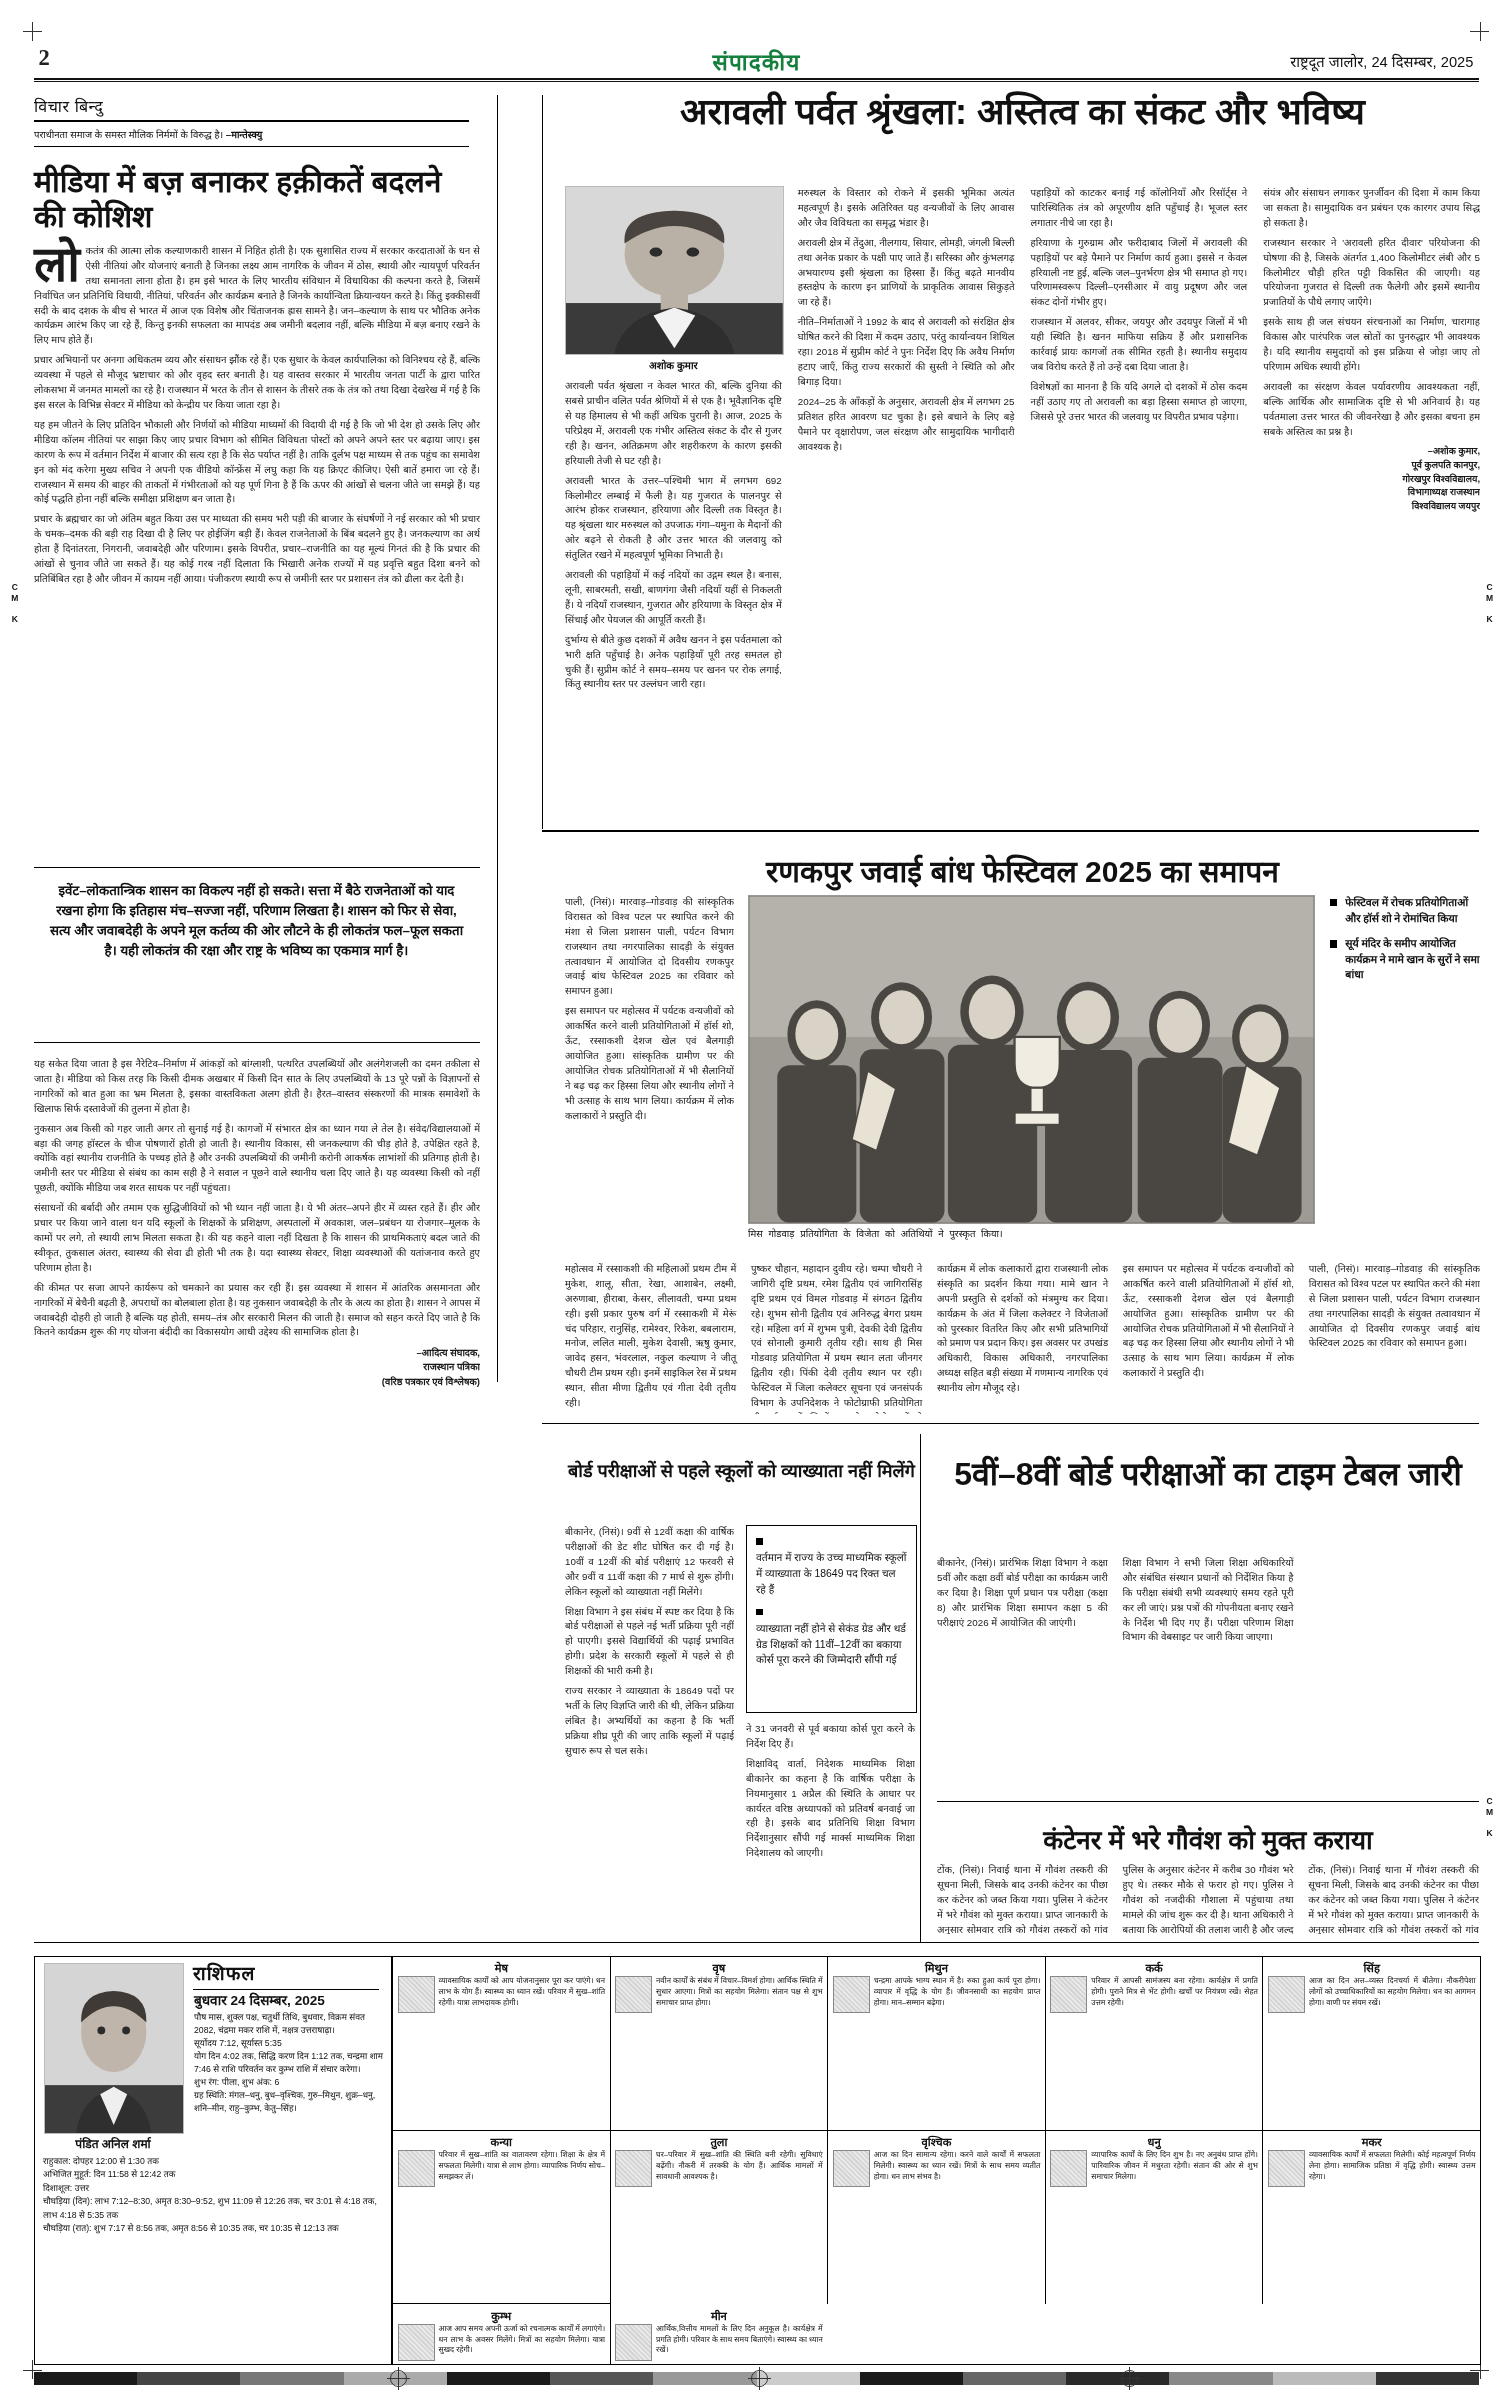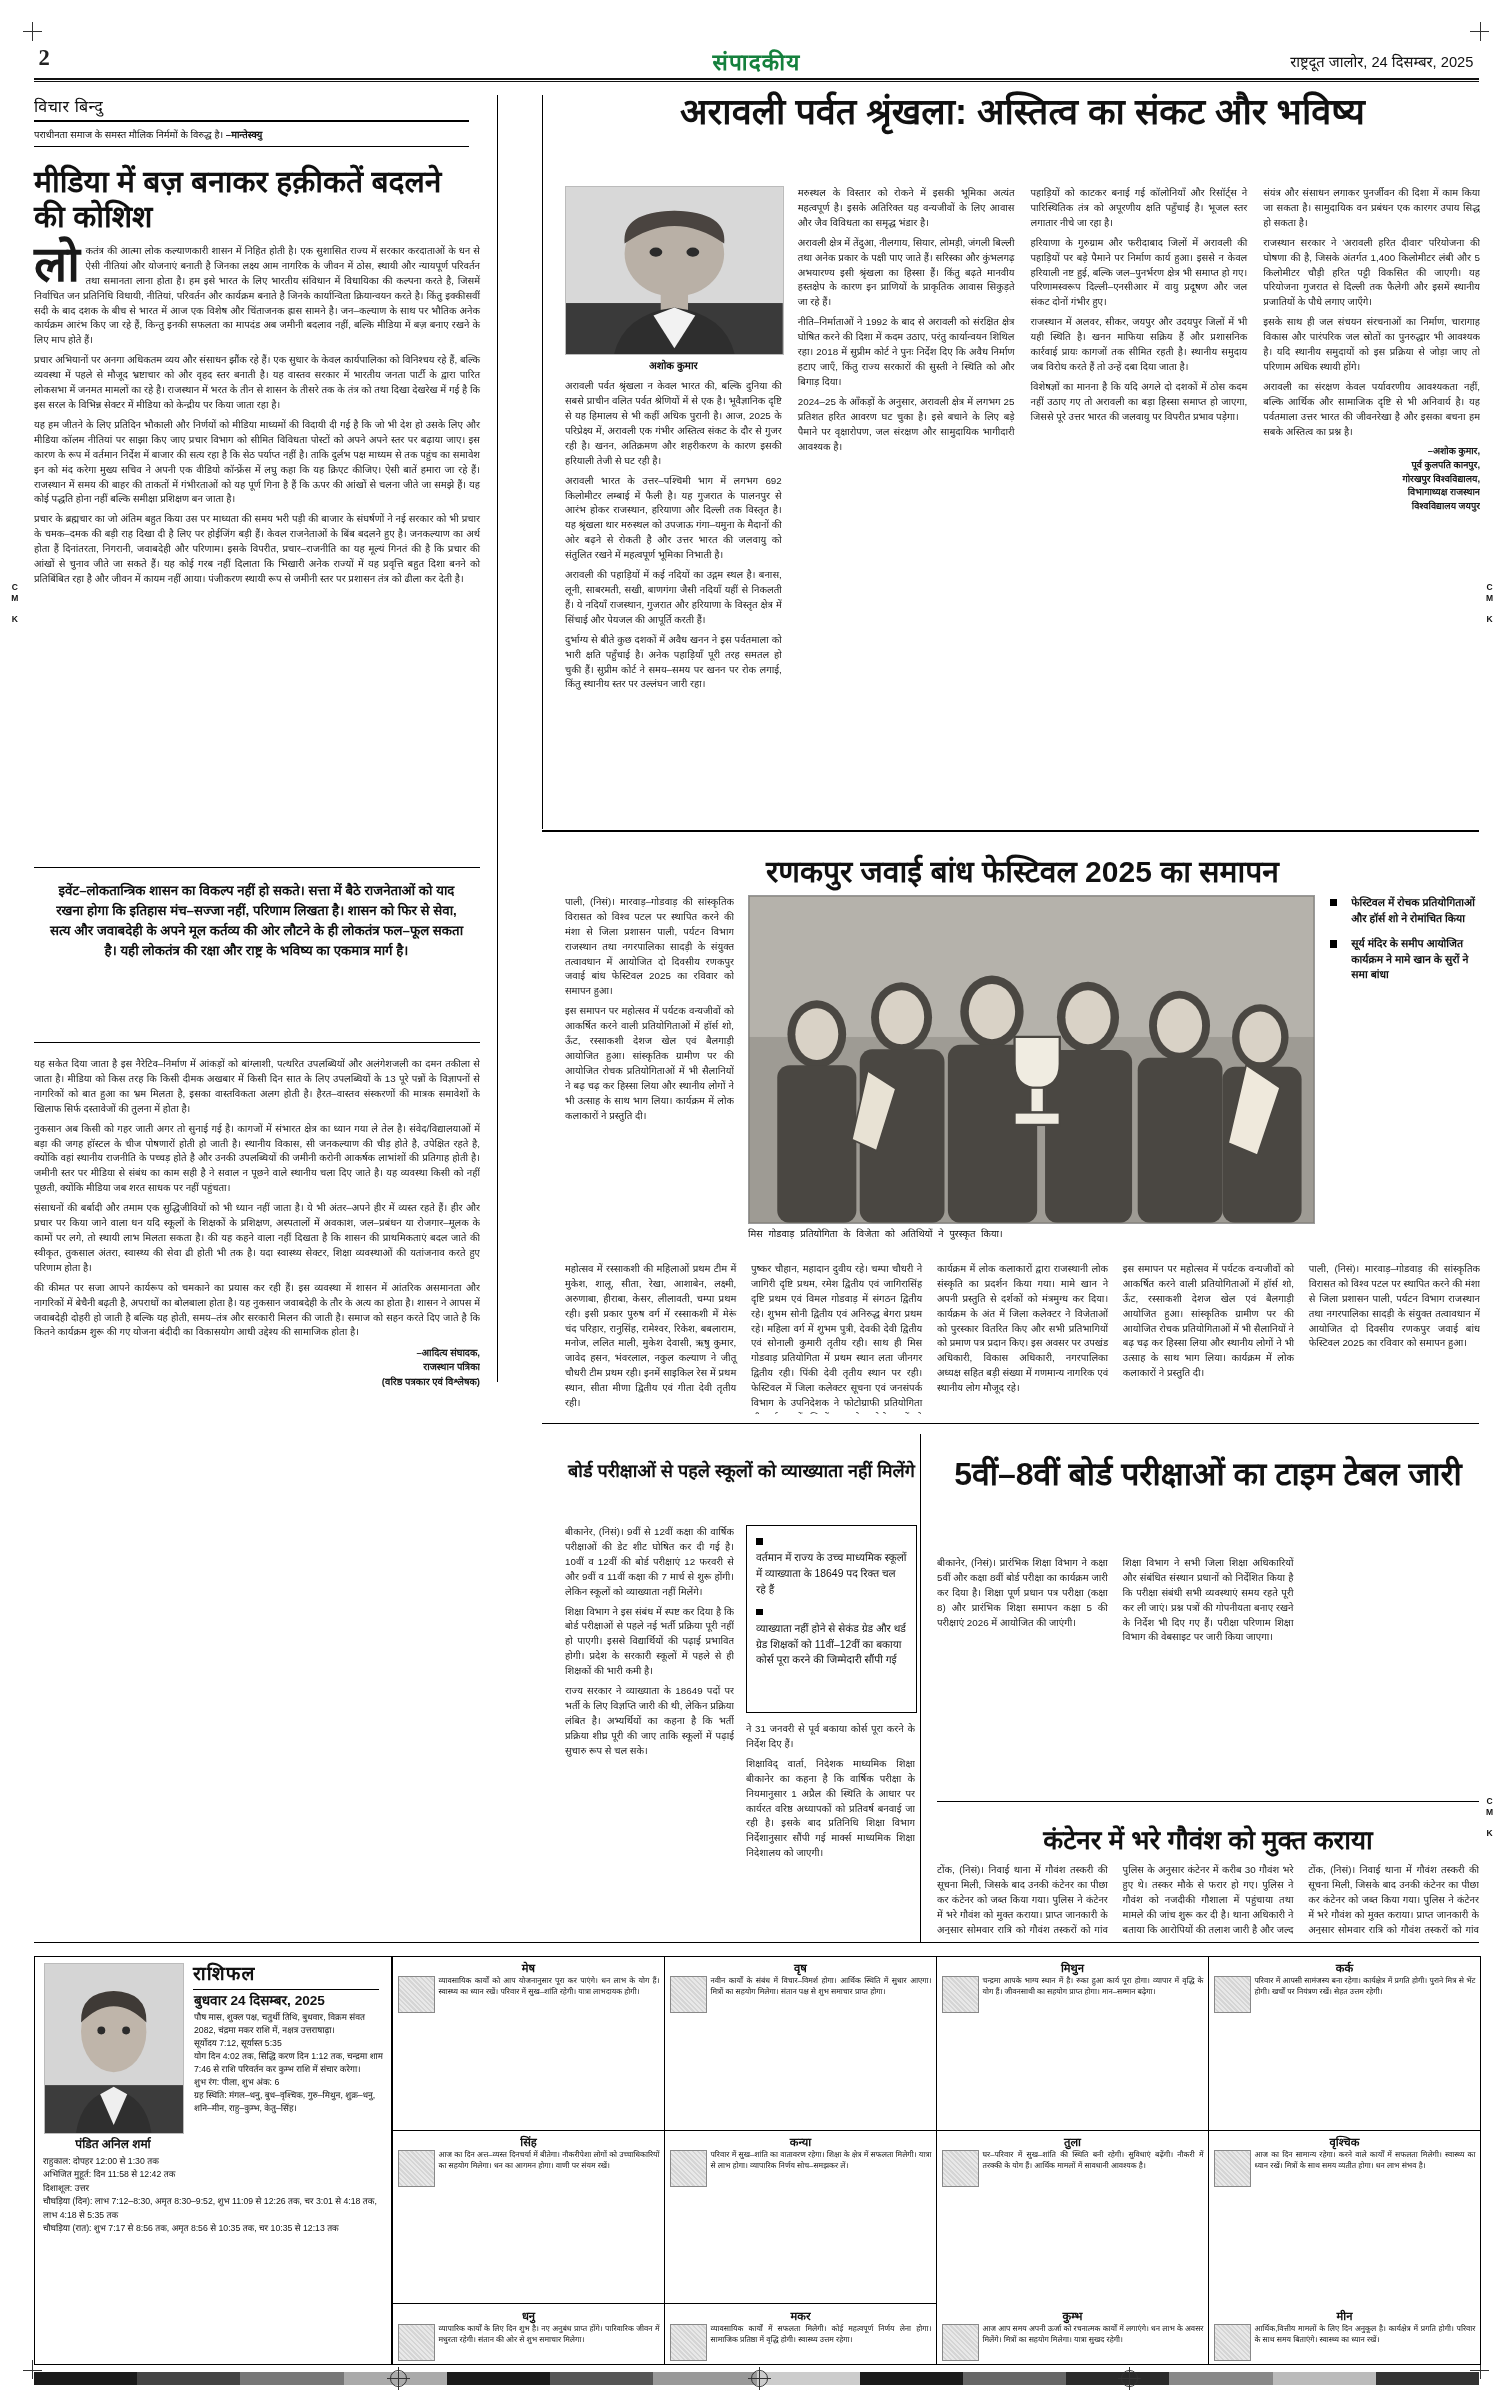--- a/index.html
+++ b/index.html
@@ -61,21 +61,21 @@
   .arawali-cols{position:absolute;left:565px;top:186px;width:915px;}
 
   .arawali-sign{font-size:9.3px;text-align:right;font-weight:bold;line-height:1.5;margin-top:4.5px;}
 
   
   .fest-head{position:absolute;left:565px;top:850px;width:915px;text-align:center;font-size:30px;font-weight:bold;}
   .fest-photo{position:absolute;left:748px;top:895px;width:565px;height:327px;background:#ddd;border:0.6px solid #999;overflow:hidden;}
   .fest-caption{position:absolute;left:748px;top:1228px;width:565px;font-size:9.6px;line-height:1.4;font-family:Liberation Mono, monospace;}
 
   .bullets{position:absolute;left:1330px;top:895px;width:150px;font-size:10.7px;line-height:1.45;font-weight:bold;}
-  .bullet{display:flex;gap:14px;margin-bottom:10.2px;}
+  .bullet{display:flex;gap:8px;margin-bottom:10.2px;font-family:Liberation Serif, serif;}
   .bullet .sq{width:7.3px;height:7.3px;background:#000;flex:0 0 7.3px;margin-top:4px;}
 
   
   .board-head{position:absolute;left:565px;top:1460px;width:353px;text-align:center;font-size:18px;line-height:1.3;font-weight:bold;}
   .time-head{position:absolute;left:937px;top:1454px;width:542px;text-align:center;font-size:32px;line-height:1.25;font-weight:bold;}
 
   .kbox{position:absolute;border:1.1px solid #000;}
   .kbox .kb-inner{padding:8px 9px;font-size:10.4px;line-height:1.5;}
   .kb-item{display:flex;gap:5.6px;margin-bottom:7.3px;flex-direction:column;}
   .kb-item .sq{width:6.8px;height:6.8px;background:#000;flex:0 0 6.8px;margin-top:4px;}
@@ -87,21 +87,21 @@
   .rashi-left{position:absolute;left:0;top:0;width:356px;height:100%;border-right:1.1px solid #000;}
   .rashi-title-wrap{position:absolute;left:158px;top:3.4px;width:192px;}
   .rashi-title{font-size:19px;font-weight:bold;letter-spacing:1.1px;}
   .rashi-rule{height:1.7px;background:#000;margin-top:2.3px;width:186px;}
   .pandit-photo{position:absolute;left:9px;top:5.6px;width:138px;height:169px;background:linear-gradient(160deg,#e9e9e9,#c9c9c9);border:0.6px solid #bbb;overflow:hidden;}
   .pandit-name{position:absolute;left:9px;top:178px;width:138px;text-align:center;font-size:12px;font-weight:bold;}
   .rashi-date{position:absolute;left:159px;top:33px;font-size:13.6px;font-weight:bold;}
   .rashi-info{position:absolute;left:159px;top:54px;width:190px;font-size:8.7px;line-height:1.5;}
   .rashi-bottom{position:absolute;left:8px;top:198px;width:339px;font-size:8.7px;line-height:1.55;}
 
-  .zgrid{position:absolute;left:357px;top:0;right:0;bottom:0;display:grid;grid-template-columns:repeat(4,1fr);grid-template-rows:1fr 1fr;}
+  .zgrid{position:absolute;left:357px;top:0;right:0;bottom:0;display:grid;grid-template-columns:repeat(5,1fr);grid-template-rows:1fr 1fr;}
   .zcell{border-left:0.6px solid #000;border-bottom:0.6px solid #000;padding:3.4px 4.5px;position:relative;}
   .zgrid .zcell:nth-child(-n+6){border-top:none;}
   .zgrid .zcell:nth-child(n+7){border-bottom:none;}
   .zname{text-align:center;font-size:11.3px;font-weight:bold;margin-bottom:1.1px;}
   .zrow{display:flex;gap:4px;}
   .zicon{width:35px;height:35px;flex:0 0 35px;border:0.6px solid #888;background:repeating-linear-gradient(45deg,#e8e8e8,#e8e8e8 1.7px,#d5d5d5 1.7px,#d5d5d5 3.4px);}
   .ztext{font-size:7.7px;line-height:1.42;text-align:justify;}
 
   
   .colorbar{position:absolute;left:34px;top:2371px;width:1445px;height:14.7px;display:flex;align-items:center;gap:0;}

